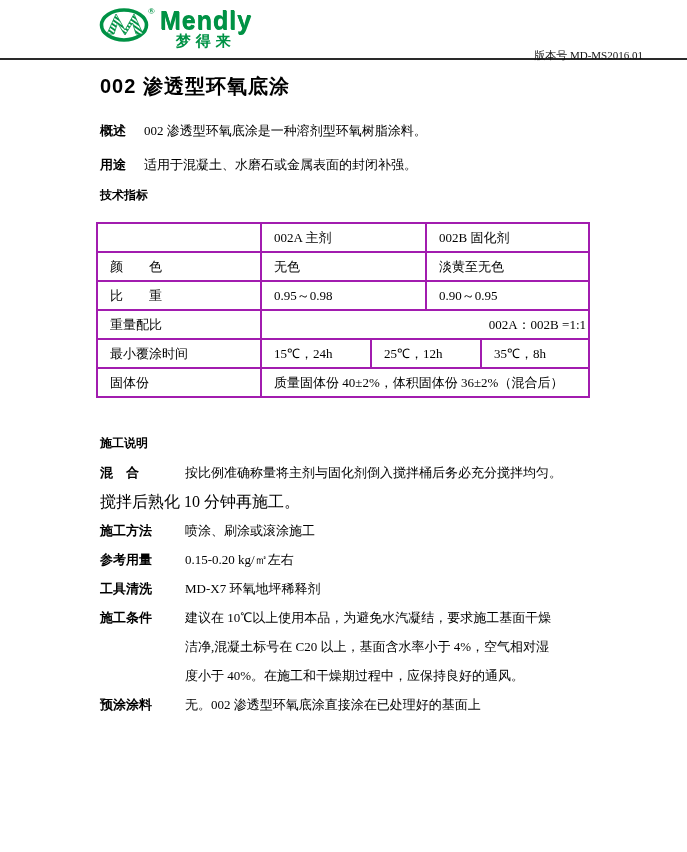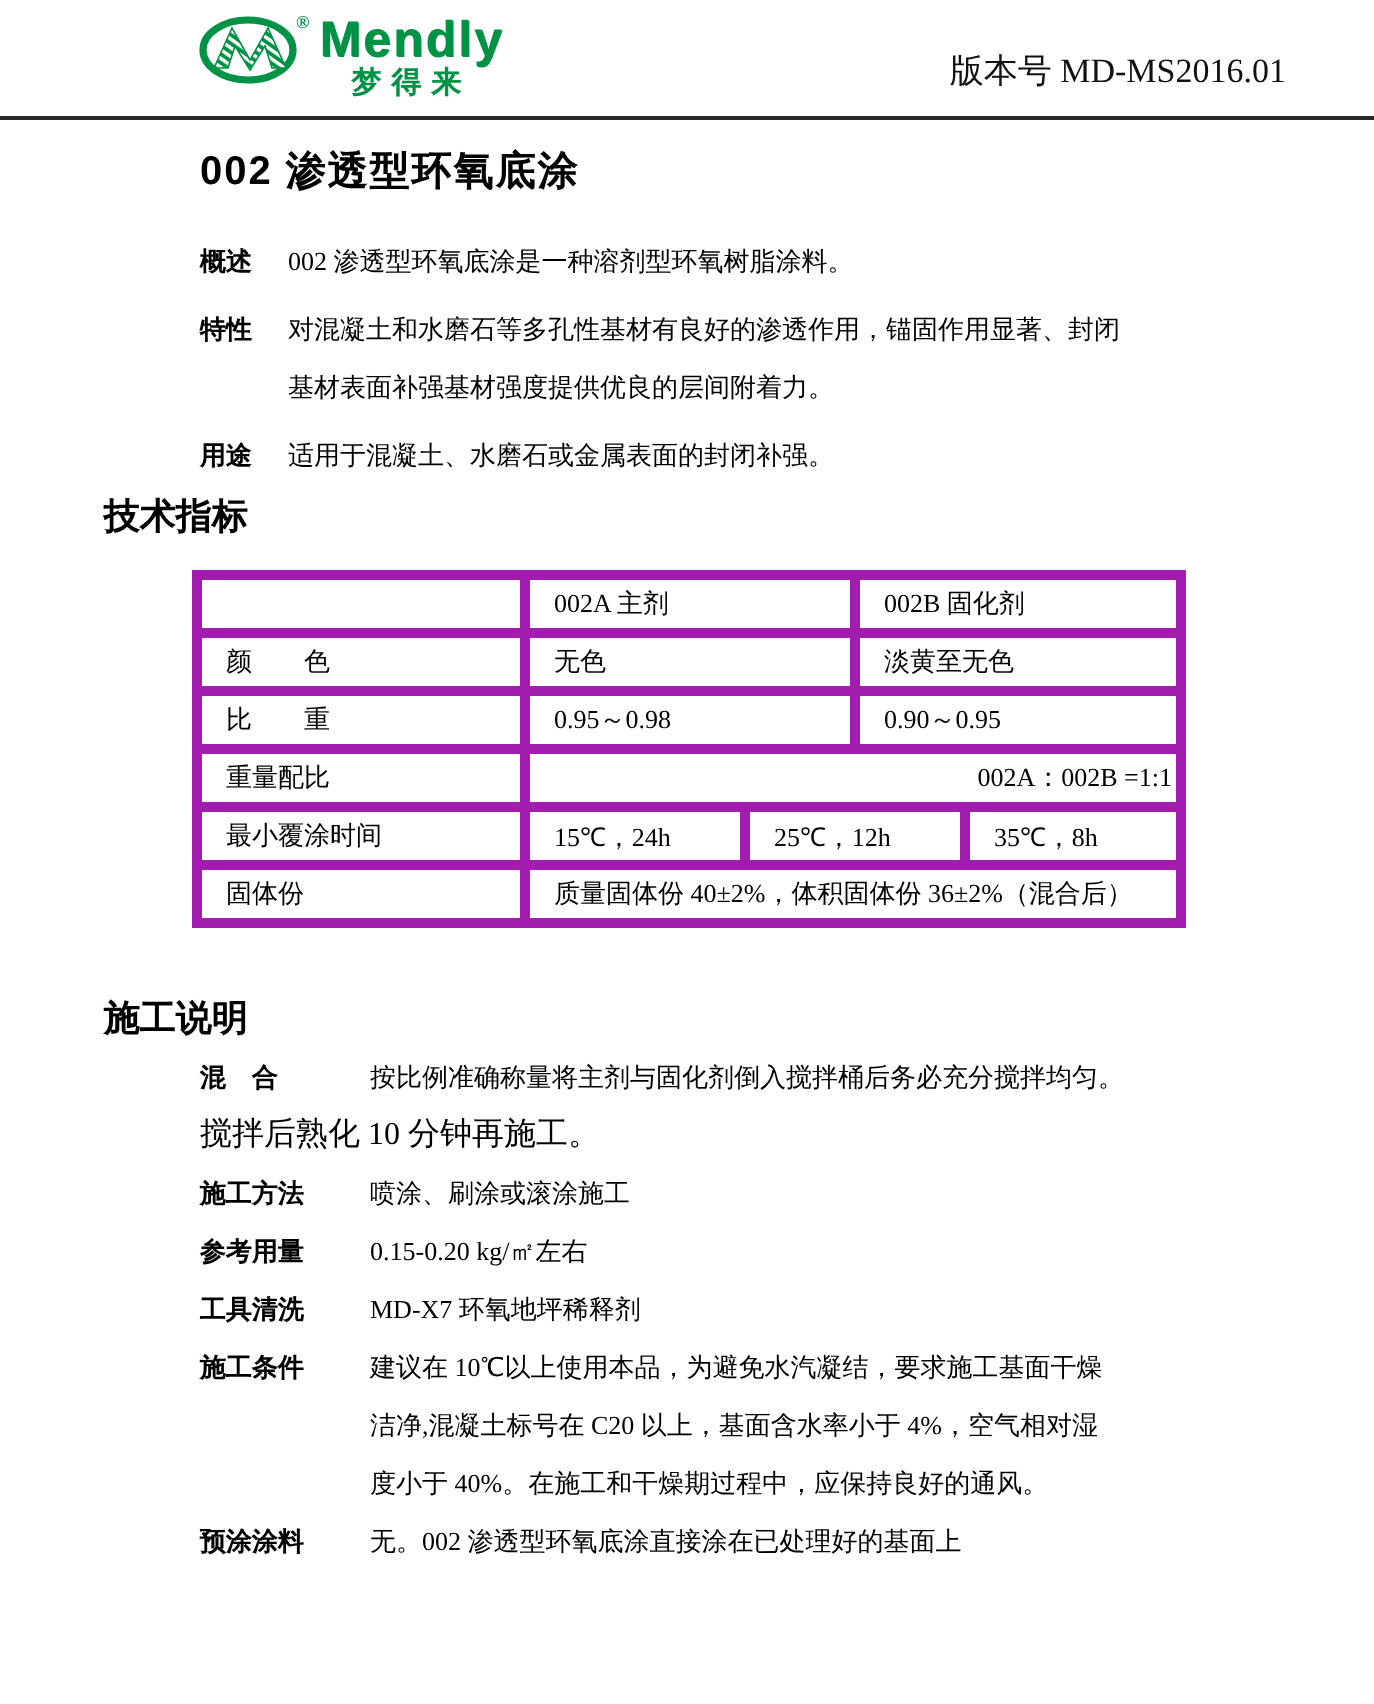--- a/index.html
+++ b/index.html
@@ -22,47 +22,47 @@
   .brand-en {
     font-family:"Liberation Sans", sans-serif; font-weight:bold; font-size:25px;
     line-height:22px; color:var(--brand-green); letter-spacing:1px;
     text-shadow:0.5px 0.5px 0 var(--brand-green);
   }
   .brand-cn {
     font-size:15px; font-weight:bold; color:var(--brand-green);
     text-align:center; letter-spacing:5px; margin-top:1px;
     font-family:"Liberation Sans", sans-serif;
   }
-  .version { position:absolute; right:44px; top:24px; font-size:17px; color:#111;text-align:center; }
+  .version { position:absolute; right:44px; top:48px; font-size:11px; color:#111;text-align:center; }
 
   
   h1.title {
     margin:12px 0 0 100px; font-size:20px; line-height:28px;
     font-family:"Liberation Sans", sans-serif; font-weight:bold; letter-spacing:1px;
   }
   .para { display:flex; margin:5px 0 0 100px; font-size:13px; line-height:29px; }
   .para.first { margin-top:16px; }
   .para .lbl {
     flex:none; width:44px; font-weight:bold;
     font-family:"Liberation Sans", sans-serif;
   }
   .para .txt { width:420px; }
   h2.sec {
-    margin:2px 0 0 52px; font-size:18px; line-height:29px; font-weight:bold;
+    margin:2px 0 0 100px; font-size:12px; line-height:29px; font-weight:bold;
     font-family:"Liberation Sans", sans-serif;
   }
   h2.sec.construction { margin-top:31px; }
 
   
   table.spec {
     border-collapse:collapse; table-layout:fixed;
     margin:12px 0 0 96px; font-size:13px;
   }
   table.spec td {
-    border:5px solid #a21caf; height:29px; padding:0 4px 0 12px;
+    border:2px solid #a21caf; height:29px; padding:0 4px 0 12px;
     white-space:nowrap; overflow:hidden; vertical-align:middle;
   }
   table.spec td.center { text-align:right; padding:0 2px; }
 
   
   .citem { display:flex; margin:0 0 0 100px; font-size:13px; line-height:29px; }
   .citem .clbl {
     flex:none; width:85px; font-weight:bold;
     font-family:"Liberation Sans", sans-serif;
   }
@@ -95,24 +95,20 @@
     <div class="version">版本号 MD-MS2016.01</div>
   </div>
 
   <h1 class="title">002 渗透型环氧底涂</h1>
 
   <div class="para first">
     <span class="lbl">概述</span>
     <span class="txt">002 渗透型环氧底涂是一种溶剂型环氧树脂涂料。</span>
   </div>
 
-  <div class="para">
-    <span class="lbl">特性</span>
-    <span class="txt">对混凝土和水磨石等多孔性基材有良好的渗透作用，锚固作用显著、封闭基材表面补强基材强度提供优良的层间附着力。</span>
-  </div>
 
   <div class="para">
     <span class="lbl">用途</span>
     <span class="txt">适用于混凝土、水磨石或金属表面的封闭补强。</span>
   </div>
 
   <h2 class="sec">技术指标</h2>
 
   <table class="spec">
     <colgroup>

